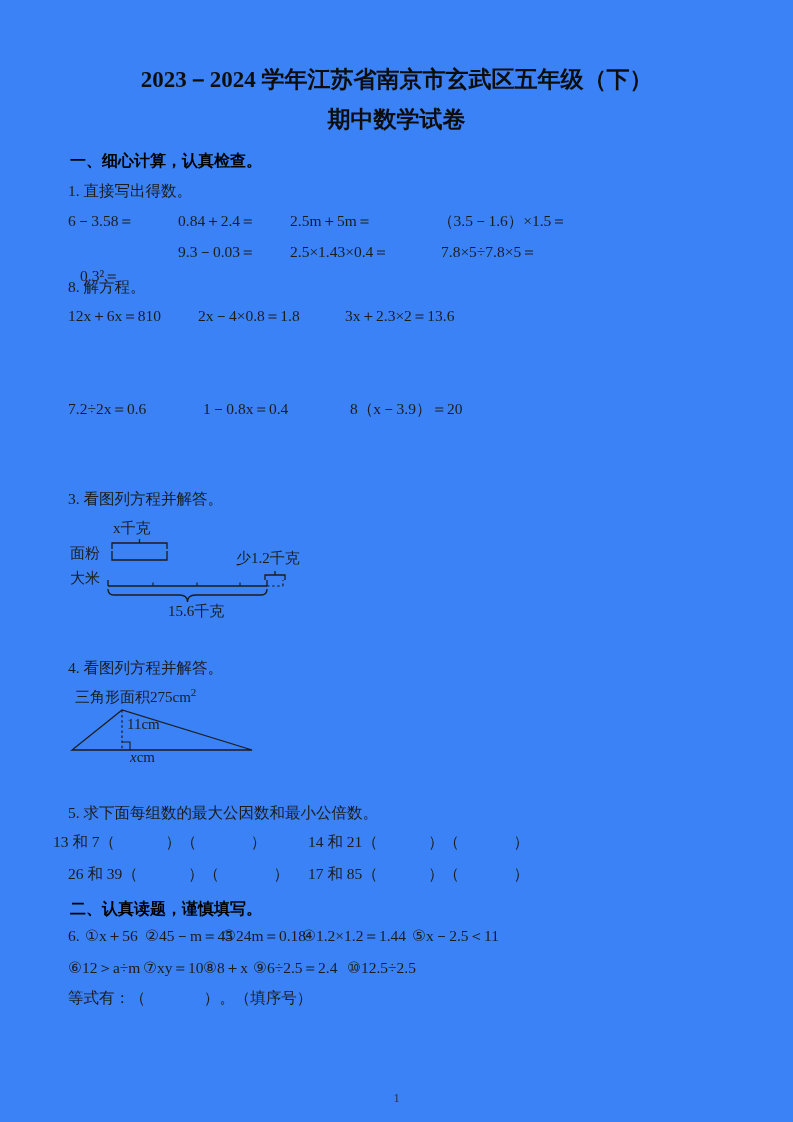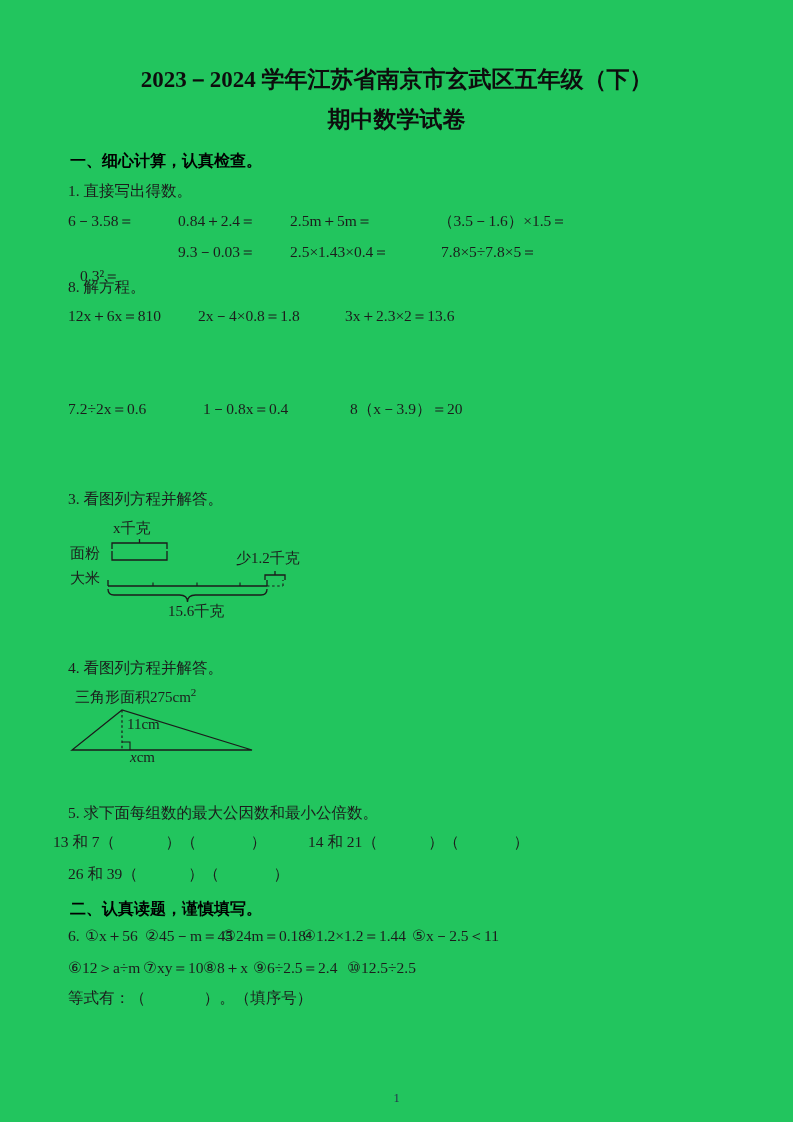--- a/index.html
+++ b/index.html
@@ -1,20 +1,20 @@
 <!DOCTYPE html>
 <html><head>
 <meta charset="utf-8">
 <style>
   html,body{margin:0;padding:0;background:#e8e8e8;}
   .page{
     position:relative;
     width:793px;height:1122px;
     margin:0 auto;
-    background:#22c55e;
+    background:#3b82f6;
     font-family:"Liberation Serif","DejaVu Serif","DejaVu Sans",serif;
     color:#1c1c1c;
     overflow:hidden;
   }
   .t{
     position:absolute;
     white-space:pre;
     font-size:15.5px;
     line-height:1.15;
     color:#1c1c1c;
@@ -112,20 +112,21 @@
     </svg>
     <span class="t big" style="left:25px;top:2px;"><span>三角形面积275cm</span><span class="sup">2</span></span>
     <span class="t big" style="left:77px;top:31px;">11cm</span>
     <span class="t big" style="left:80px;top:64px;"><span class="ital">x</span><span>cm</span></span>
   </div>
 
   <div class="t" style="left:68px;top:804px;">5. 求下面每组数的最大公因数和最小公倍数。</div>
   <span class="t" style="left:53px;top:833px;">13 和 7（             ）（              ）</span>
   <span class="t" style="left:308px;top:833px;">14 和 21（             ）（              ）</span>
   <span class="t" style="left:68px;top:865px;">26 和 39（             ）（              ）</span>
+  <span class="t" style="left:308px;top:865px;">17 和 85（             ）（              ）</span>
 
   <div class="t head" style="left:70px;top:900px;">二、认真读题，谨慎填写。</div>
 
   <span class="t" style="left:68px;top:927px;">6.</span>
   <span class="t" style="left:85px;top:927px;">①x＋56</span>
   <span class="t" style="left:145px;top:927px;">②45－m＝45</span>
   <span class="t" style="left:222px;top:927px;">③24m＝0.18</span>
   <span class="t" style="left:302px;top:927px;">④1.2×1.2＝1.44</span>
   <span class="t" style="left:412px;top:927px;">⑤x－2.5＜11</span>
   <span class="t" style="left:68px;top:959px;">⑥12＞a÷m</span>

